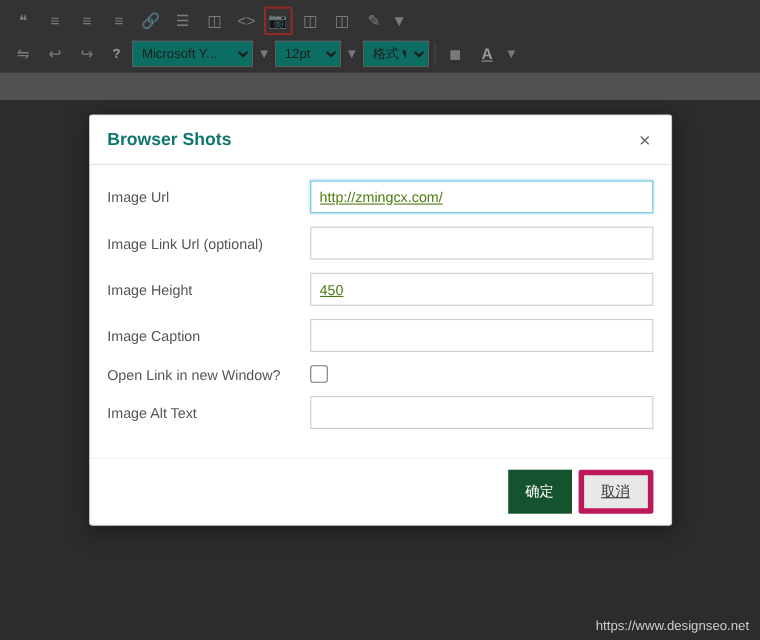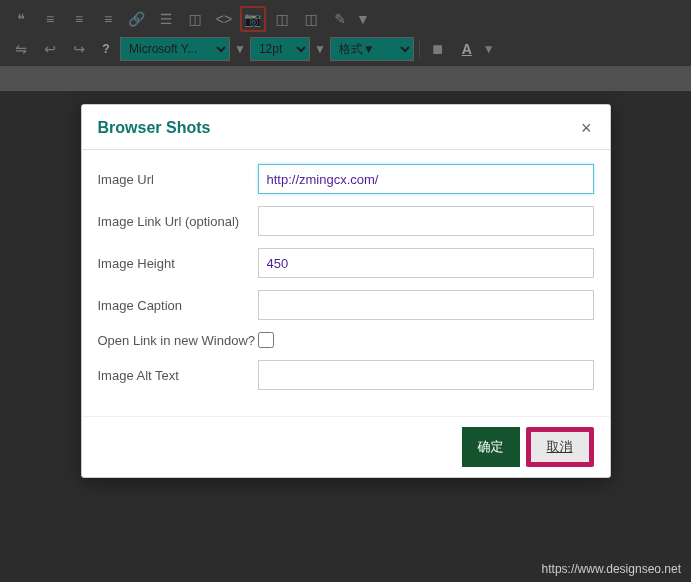--- a/index.html
+++ b/index.html
@@ -120,34 +120,35 @@
       padding: 14px 16px;
     }
 
     .form-row {
       display: flex;
       align-items: center;
       margin-bottom: 12px;
     }
 
     .form-label {
-      width: 160px;
+      width: 184px;
       flex-shrink: 0;
       color: #555;
       font-size: 13px;
     }
 
     .form-input {
       flex: 1;
       height: 30px;
       border: 1px solid #ccc;
       padding: 4px 8px;
       font-size: 13px;
       outline: none;
-      color: #4c1d95;
+      color: #4d7c0f;
+      text-decoration: underline;
     }
 
     .form-input.highlighted {
       border-color: #5bc0de;
       box-shadow: 0 0 3px rgba(91,192,222,0.5);
     }
 
     .form-checkbox {
       width: 16px;
       height: 16px;
@@ -217,21 +218,21 @@
     <button class="toolbar-btn">↪</button>
     <button class="toolbar-btn" style="background:#555;border-radius:50%;font-weight:bold;color:#fff;width:22px;height:22px;font-size:12px;">?</button>
     <select class="toolbar-select" style="width:110px;">
       <option>Microsoft Y...</option>
     </select>
     <span style="color:#ccc;margin:0 1px;font-size:12px;">▼</span>
     <select class="toolbar-select" style="width:60px;">
       <option>12pt</option>
     </select>
     <span style="color:#ccc;margin:0 1px;font-size:12px;">▼</span>
-    <select class="toolbar-select" style="width:84px;">
+    <select class="toolbar-select" style="width:60px;">
       <option>格式▼</option>
     </select>
     <div class="toolbar-separator"></div>
     <button class="toolbar-btn" style="font-size:18px;">■</button>
     <button class="toolbar-btn" style="font-size:14px;font-weight:bold;color:#fff;text-decoration:underline;">A</button>
     <span style="color:#ccc;font-size:12px;">▼</span>
   </div>
 </div>
 
 <div class="editor-content"></div>

